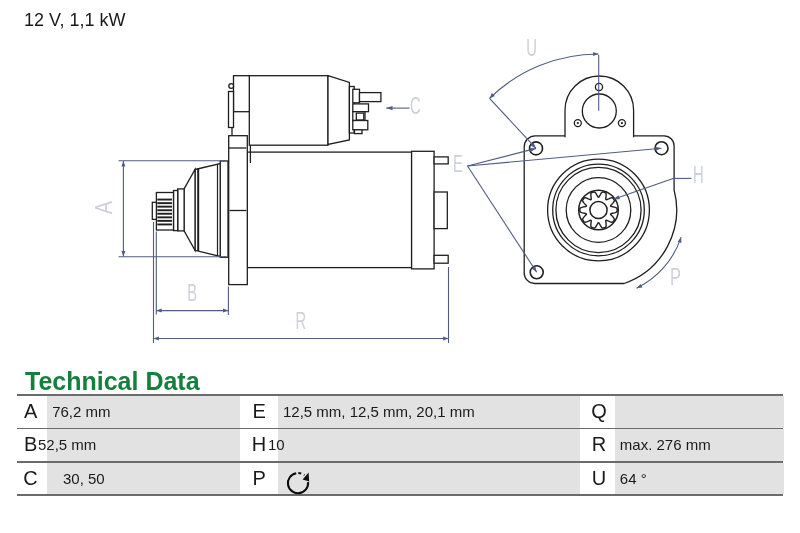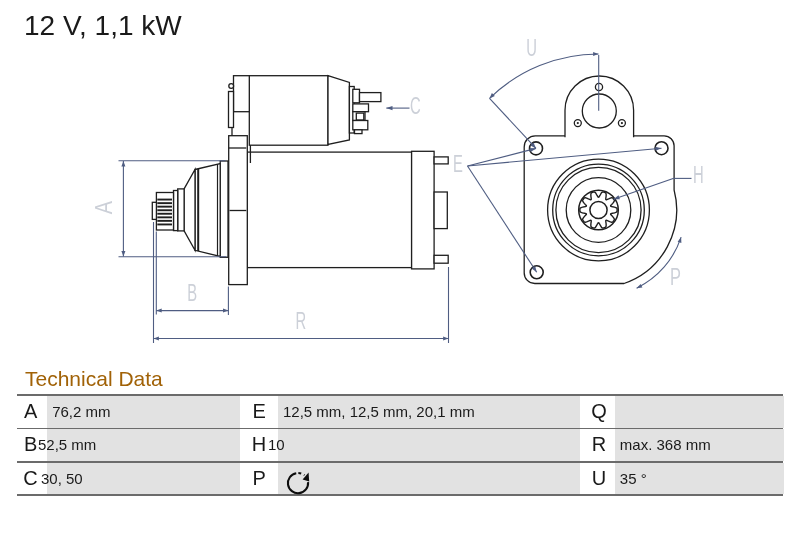--- a/index.html
+++ b/index.html
@@ -1,19 +1,19 @@
 <!DOCTYPE html>
 <html><head><meta charset="utf-8"><title>t</title><style>
 *{margin:0;padding:0;box-sizing:border-box}
 html,body{width:800px;height:533px;background:#fff;overflow:hidden;font-family:"Liberation Sans",sans-serif}
 .tl{position:absolute;height:31.6px;line-height:31.6px;text-align:center;font-size:20px;color:#1a1a1a}
 .tv{position:absolute;height:31.6px;line-height:31.6px;font-size:15px;color:#1a1a1a}
 </style></head><body>
-<div style="position:absolute;left:24px;top:9.5px;font-size:28px;color:#1a1a1a">12 V, 1,1 kW</div>
-<div style="position:absolute;left:25px;top:366.5px;font-size:21px;font-weight:normal;color:#a16207">Technical Data</div>
+<div style="position:absolute;left:24px;top:9.5px;font-size:18px;color:#1a1a1a">12 V, 1,1 kW</div>
+<div style="position:absolute;left:25px;top:366.5px;font-size:25px;font-weight:bold;color:#15803d">Technical Data</div>
 <svg width="800" height="533" viewBox="0 0 800 533" style="position:absolute;left:0;top:0">
 <rect x="247.3" y="152.1" width="164.3" height="115.5" stroke="#1f1f1f" stroke-width="1.3" fill="white"></rect>
 <rect x="411.6" y="151.3" width="22.5" height="117.6" stroke="#1f1f1f" stroke-width="1.3" fill="white"></rect>
 <rect x="434.1" y="156.9" width="14.1" height="7.0" stroke="#1f1f1f" stroke-width="1.3" fill="white"></rect>
 <rect x="434.1" y="192.0" width="13.2" height="36.6" stroke="#1f1f1f" stroke-width="1.3" fill="white"></rect>
 <rect x="434.1" y="255.3" width="14.1" height="7.9" stroke="#1f1f1f" stroke-width="1.3" fill="white"></rect>
 <rect x="228.7" y="135.7" width="18.6" height="148.9" stroke="#1f1f1f" stroke-width="1.3" fill="white"></rect>
 <line x1="228.7" y1="148.0" x2="246.3" y2="148.0" stroke="#1f1f1f" stroke-width="1.3"></line>
 <line x1="229.5" y1="210.5" x2="246.3" y2="210.5" stroke="#1f1f1f" stroke-width="1.3"></line>
 <rect x="220.2" y="161.0" width="7.8" height="96.3" stroke="#1f1f1f" stroke-width="1.3" fill="white"></rect>
@@ -122,27 +122,27 @@
 <div class="tl" style="left:580px;top:396px;width:38px">Q</div>
 <div style="position:absolute;left:16.6px;top:427.6px;width:766.9px;height:1.8px;background:#6b6b6b"></div>
 <div style="position:absolute;left:47.4px;top:429.4px;width:192.6px;height:31.6px;background:#e2e2e2"></div>
 <div class="tl" style="left:16.6px;top:429.4px;width:28px">B</div>
 <div class="tv" style="left:38px;top:429.4px">52,5 mm</div>
 <div style="position:absolute;left:278.2px;top:429.4px;width:301.8px;height:31.6px;background:#e2e2e2"></div>
 <div class="tl" style="left:240px;top:429.4px;width:38.2px">H</div>
 <div class="tv" style="left:268px;top:429.4px">10</div>
 <div style="position:absolute;left:615px;top:429.4px;width:168.5px;height:31.6px;background:#e2e2e2"></div>
 <div class="tl" style="left:580px;top:429.4px;width:38px">R</div>
-<div class="tv" style="left:619.8px;top:429.4px">max. 368 mm</div>
+<div class="tv" style="left:619.8px;top:429.4px">max. 276 mm</div>
 <div style="position:absolute;left:16.6px;top:461.0px;width:766.9px;height:1.8px;background:#6b6b6b"></div>
 <div style="position:absolute;left:47.4px;top:462.8px;width:192.6px;height:31.6px;background:#e2e2e2"></div>
 <div class="tl" style="left:16.6px;top:462.8px;width:28px">C</div>
-<div class="tv" style="left:41px;top:462.8px">30, 50</div>
+<div class="tv" style="left:63px;top:462.8px">30, 50</div>
 <div style="position:absolute;left:278.2px;top:462.8px;width:301.8px;height:31.6px;background:#e2e2e2"></div>
 <div class="tl" style="left:240px;top:462.8px;width:38.2px">P</div>
 <div style="position:absolute;left:615px;top:462.8px;width:168.5px;height:31.6px;background:#e2e2e2"></div>
 <div class="tl" style="left:580px;top:462.8px;width:38px">U</div>
-<div class="tv" style="left:619.8px;top:462.8px">35 °</div>
+<div class="tv" style="left:619.8px;top:462.8px">64 °</div>
 <div style="position:absolute;left:16.6px;top:494.40000000000003px;width:766.9px;height:1.8px;background:#6b6b6b"></div>
 <svg width="26" height="26" viewBox="0 0 26 26" style="position:absolute;left:286px;top:470px">
 <path d="M 10.25,3.2 A 10.1 10.1 0 1 0 22.06,12.12" stroke="#0d0d0d" stroke-width="2.1" fill="none"></path>
 <path d="M 12.35,2.95 A 10.1 10.1 0 0 1 18.5,5.3" stroke="#0d0d0d" stroke-width="2.1" fill="none" stroke-dasharray="2.9,3.2"></path>
 <polygon points="22.6,2.6 23.2,11.5 16.6,9.5" fill="#0d0d0d"></polygon>
 </svg>
 </body></html>

